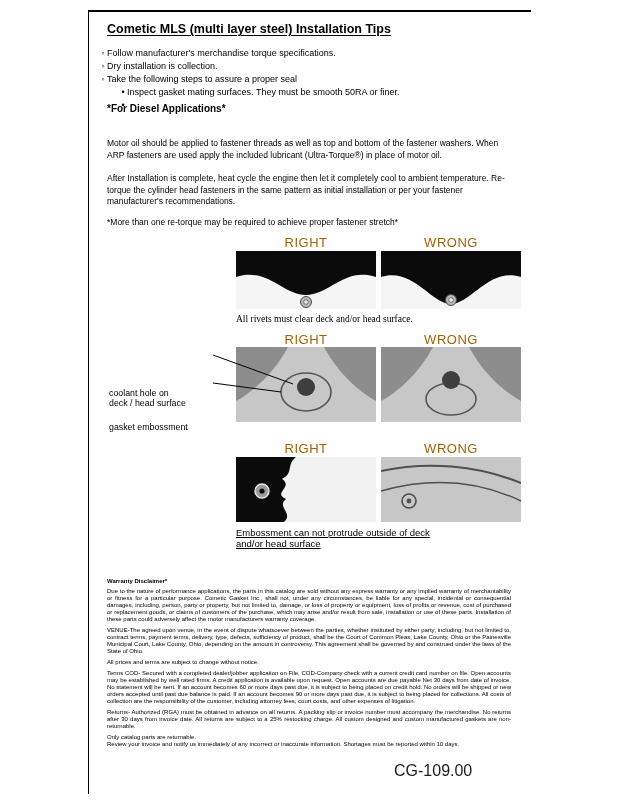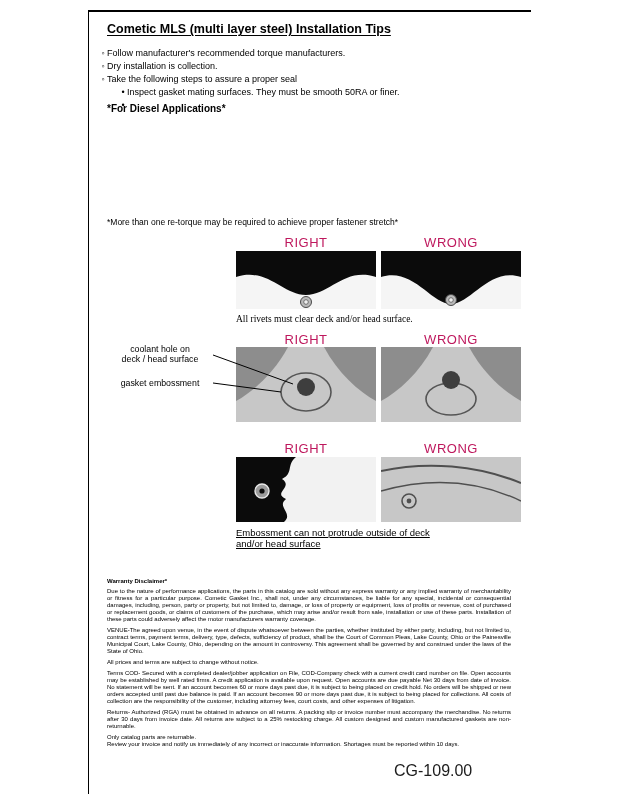--- a/index.html
+++ b/index.html
@@ -16,65 +16,67 @@
   .bullet-row.sub { padding-left:20px; }
   .marker { width:8px; flex:none; text-align:center; }
 
   .diesel-heading { position:absolute; left:18px; top:91px; font-size:10px; font-weight:bold; }
   .para { position:absolute; left:18px; width:408px; font-size:8.5px; line-height:11.5px; }
   .para1 { top:126px; }
   .para2 { top:161px; }
   .para3 { top:205px; }
 
   .diagrams { position:absolute; left:0; top:223px; width:442px; height:332px; }
-  .lbl { position:absolute; width:140px; text-align:center; font-size:13px; color:#be185d; letter-spacing:0.5px; }
+  .lbl { position:absolute; width:140px; text-align:center; font-size:13px; color:#a16207; letter-spacing:0.5px; }
   .panel { position:absolute; width:140px; }
   .panel svg { display:block; }
   .caption { position:absolute; left:147px; font-size:9.5px; line-height:11px; }
-  .callout { position:absolute; left:20px; width:102px; text-align:center; font-size:8.8px; line-height:10px; }
+  .callout { position:absolute; left:20px; width:102px; text-align:left; font-size:8.8px; line-height:10px;margin-top:44px; }
   .leader-overlay { position:absolute; left:0; top:0; pointer-events:none; }
 
   .fineprint { position:absolute; left:18px; top:566px; width:404px; font-size:6px; line-height:7px; text-align:justify; }
   .fineprint .fp-head { font-weight:bold; margin:0 0 3px 0; text-align:left; }
   .fineprint p { margin:0 0 4px 0; }
   .fineprint p.tight { margin:0; }
 
   .footer-code { position:absolute; left:305px; top:750px; font-size:16px; color:#1c1c1c;text-align:right; }
 </style>
 </head>
 <body>
 
 <div class="page">
   <div class="frame">
 
     <div class="title">Cometic MLS (multi layer steel) Installation Tips</div>
 
     <div class="bullets">
       <div class="bullet-row">
         <span class="marker">◦</span>
-        <span>Follow manufacturer's recommended torque manufacturers.</span>
+        <span>Follow manufacturer's merchandise torque specifications.</span>
       </div>
       <div class="bullet-row">
         <span class="marker">◦</span>
         <span>Dry installation is collection.</span>
       </div>
       <div class="bullet-row">
         <span class="marker">◦</span>
         <span>Take the following steps to assure a proper seal</span>
       </div>
       <div class="bullet-row sub">
         <span class="marker">•</span>
         <span>Inspect gasket mating surfaces.  They must be smooth 50RA or finer.</span>
       </div>
       <div class="bullet-row sub">
         <span class="marker">•</span>
       </div>
     </div>
 
     <div class="diesel-heading">*For Diesel Applications*</div>
+    <div class="para para1">Motor oil should be applied to fastener threads as well as top and bottom of the fastener washers. When ARP fasteners are used apply the included lubricant (Ultra-Torque®) in place of motor oil.</div>
+    <div class="para para2">After Installation is complete, heat cycle the engine then let it completely cool to ambient temperature. Re-torque the cylinder head fasteners in the same pattern as initial installation or per your fastener manufacturer's recommendations.</div>
     <div class="para para3">*More than one re-torque may be required to achieve proper fastener stretch*</div>
 
     <div class="diagrams">
 
       <div class="lbl" style="left:147px; top:0;">RIGHT</div>
       <div class="lbl" style="left:292px; top:0;">WRONG</div>
       <div class="panel" style="left:147px; top:16px;">
         <svg width="140" height="58" viewBox="0 0 140 58">
           <rect x="0" y="0" width="140" height="58" fill="#0b0b0b"></rect>
           <path d="M0,58 L0,26 C32,16 46,44 70,44 C94,44 108,16 140,26 L140,58 Z" fill="#f5f5f5"></path>

